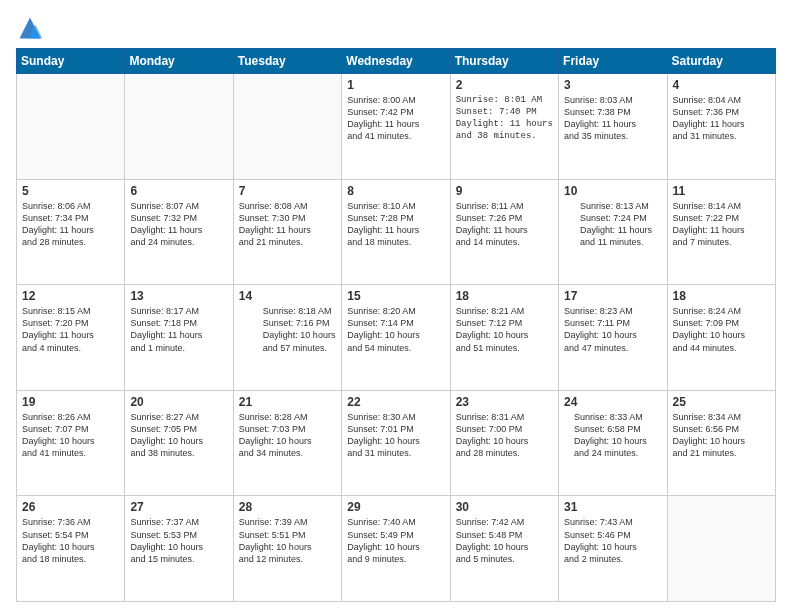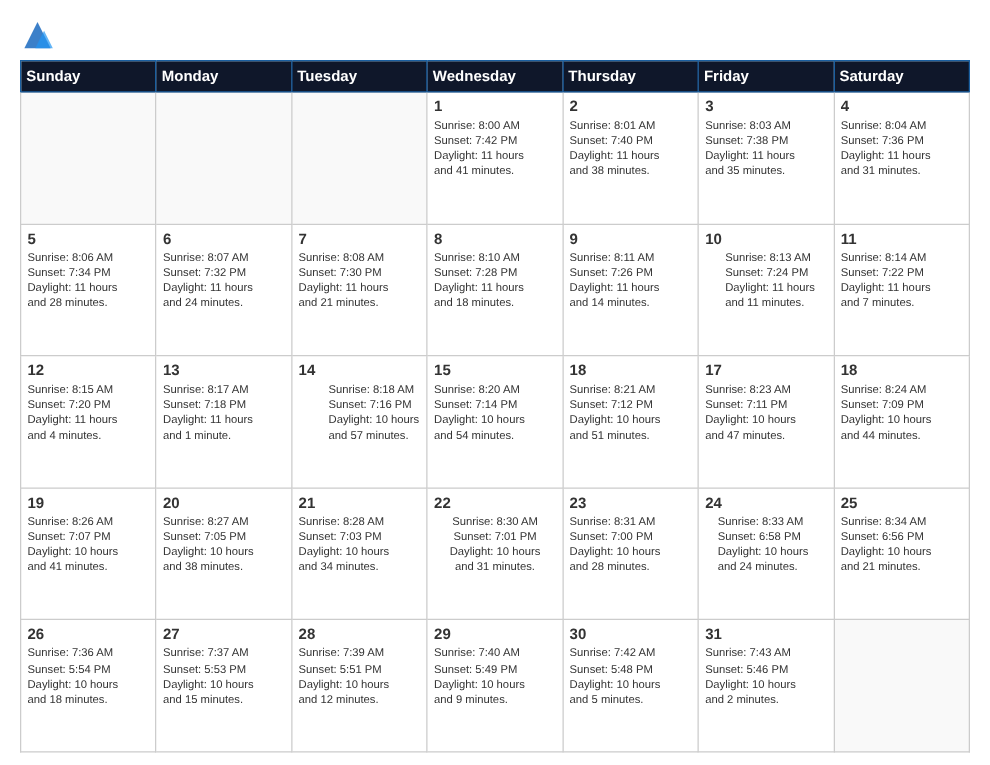--- a/index.html
+++ b/index.html
@@ -61,21 +61,21 @@
       color: #555;
     }
     .calendar {
       flex: 1;
       border: 1px solid #ccc;
       border-collapse: collapse;
       width: 100%;
       table-layout: fixed;
     }
     .calendar th {
-      background: #0f172a;
+      background: #0369a1;
       color: #fff;
       font-size: 12px;
       font-weight: bold;
       padding: 5px 4px;
       text-align: left;
       border: 1px solid #1a5fa0;
     }
     .calendar td {
       border: 1px solid #ccc;
       vertical-align: top;
@@ -140,21 +140,21 @@
           <td class="empty"></td>
           <td>
             <span class="day-number">1</span>
             <div class="day-info" style="white-space: pre-line;">Sunrise: 8:00 AM
 Sunset: 7:42 PM
 Daylight: 11 hours
 and 41 minutes.</div>
           </td>
           <td>
             <span class="day-number">2</span>
-            <div class="day-info" style="white-space: pre-line;">Sunrise: 8:01 AM
+            <div class="day-info" style="white-space: pre-line; font-family: Liberation Mono, monospace;">Sunrise: 8:01 AM
 Sunset: 7:40 PM
 Daylight: 11 hours
 and 38 minutes.</div>
           </td>
           <td>
             <span class="day-number">3</span>
             <div class="day-info" style="white-space: pre-line;">Sunrise: 8:03 AM
 Sunset: 7:38 PM
 Daylight: 11 hours
 and 35 minutes.</div>
@@ -286,21 +286,21 @@
           </td>
           <td>
             <span class="day-number">21</span>
             <div class="day-info" style="white-space: pre-line;">Sunrise: 8:28 AM
 Sunset: 7:03 PM
 Daylight: 10 hours
 and 34 minutes.</div>
           </td>
           <td>
             <span class="day-number">22</span>
-            <div class="day-info" style="white-space: pre-line; text-align: center;">Sunrise: 8:30 AM
+            <div class="day-info" style="white-space: pre-line;">Sunrise: 8:30 AM
 Sunset: 7:01 PM
 Daylight: 10 hours
 and 31 minutes.</div>
           </td>
           <td>
             <span class="day-number">23</span>
             <div class="day-info" style="white-space: pre-line;">Sunrise: 8:31 AM
 Sunset: 7:00 PM
 Daylight: 10 hours
 and 28 minutes.</div>

